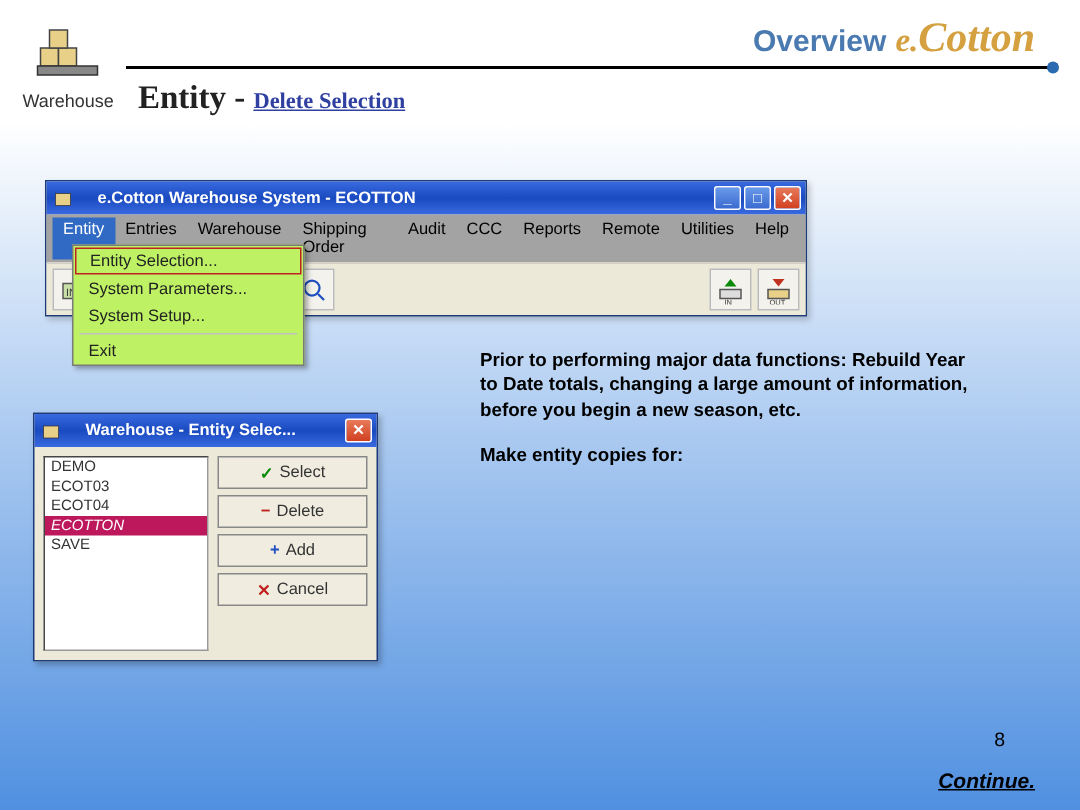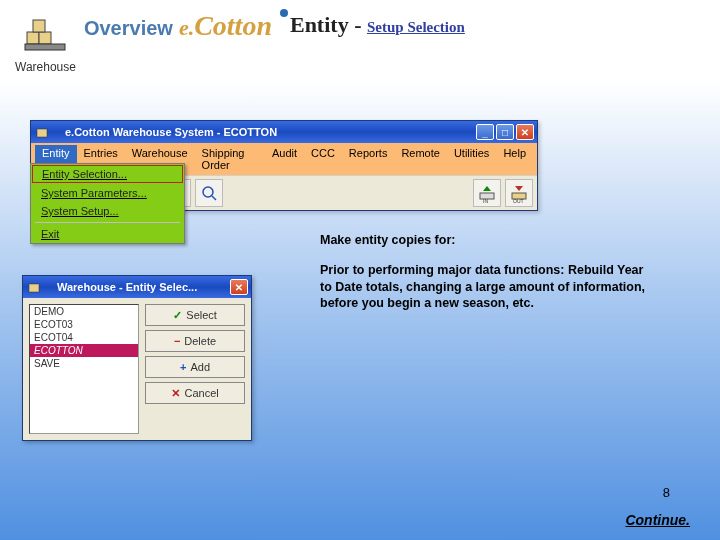--- a/index.html
+++ b/index.html
@@ -31,21 +31,21 @@
     justify-content: center;
   }
   .warehouse-label {
     font-size: 12px;
     color: #333;
     margin-top: 2px;
   }
   .top-right {
     flex: 1;
     display: flex;
-    flex-direction: row;
+    flex-direction: column;
   }
   .brand-row {
     display: flex;
     justify-content: flex-end;
     align-items: baseline;
     gap: 6px;
     padding-right: 10px;
   }
   .overview-text {
     font-size: 20px;
@@ -132,21 +132,21 @@
     font-size: 10px;
     font-weight: bold;
     color: #fff;
   }
   .win-btn.min { background: linear-gradient(#6a9ae8,#3a6ad0); }
   .win-btn.max { background: linear-gradient(#6a9ae8,#3a6ad0); }
   .win-btn.close { background: linear-gradient(#e87a5a,#d04020); }
 
   .menubar {
     display: flex;
-    background: #fdba74;
+    background: #a3a3a3;
     font-size: 11px;
     padding: 2px 4px;
     gap: 0;
   }
   .menu-item {
     padding: 2px 7px;
     cursor: default;
   }
   .menu-item.open {
     background: #316ac5;
@@ -166,29 +166,28 @@
     border: 1px solid #bbb;
     background: #f4f2ec;
     display: flex;
     align-items: center;
     justify-content: center;
   }
 
   
   .dropdown {
     position: absolute;
-    left: 30px;
+    left: 48px;
     top: 163px;
     width: 155px;
-    background: #84cc16;
+    background: #bef264;
     border: 1px solid #7a7a7a;
     box-shadow: 2px 2px 3px rgba(0,0,0,0.3);
     font-size: 11px;
     z-index: 5;
-    text-decoration: underline;
   }
   .dropdown-item {
     padding: 3px 10px;
     cursor: default;
     color: #222;
   }
   .dropdown-item.highlighted {
     border: 1px solid #c02020;
     margin: 1px;
     padding: 2px 9px;
@@ -301,21 +300,21 @@
     </div>
     <div class="warehouse-label">Warehouse</div>
   </div>
   <div class="top-right">
     <div class="brand-row">
       <span class="overview-text">Overview</span>
       <span class="ecotton-text"><span class="e-small">e.</span><span>Cotton</span></span>
     </div>
     <div class="divider"></div>
     <div class="heading">
-      <span>Entity - </span><span class="sub">Setup Selection</span>
+      <span>Entity - </span><span class="sub">Delete Selection</span>
     </div>
   </div>
 </div>
 
 <div class="app-window">
   <div class="titlebar">
     <span class="app-icon">
       <svg width="14" height="14">
           <rect x="2" y="4" width="10" height="8" fill="#e8d088" stroke="#333" stroke-width="0.5"></rect>
         </svg>
@@ -443,18 +442,18 @@
         </div>
       <div class="dlg-btn">
           <span class="ico ico-cancel">✕</span>
           <span>Cancel</span>
         </div>
     </div>
   </div>
 </div>
 
 <div class="instructions">
+  <p>Prior to performing major data functions: Rebuild Year to Date totals, changing a large amount of information, before you begin a new season, etc.</p>
   <p>Make entity copies for:</p>
-  <p>Prior to performing major data functions: Rebuild Year to Date totals, changing a large amount of information, before you begin a new season, etc.</p>
 </div>
 
 <div class="page-num">8</div>
 <div class="continue">Continue.</div>
 
 </body></html>

